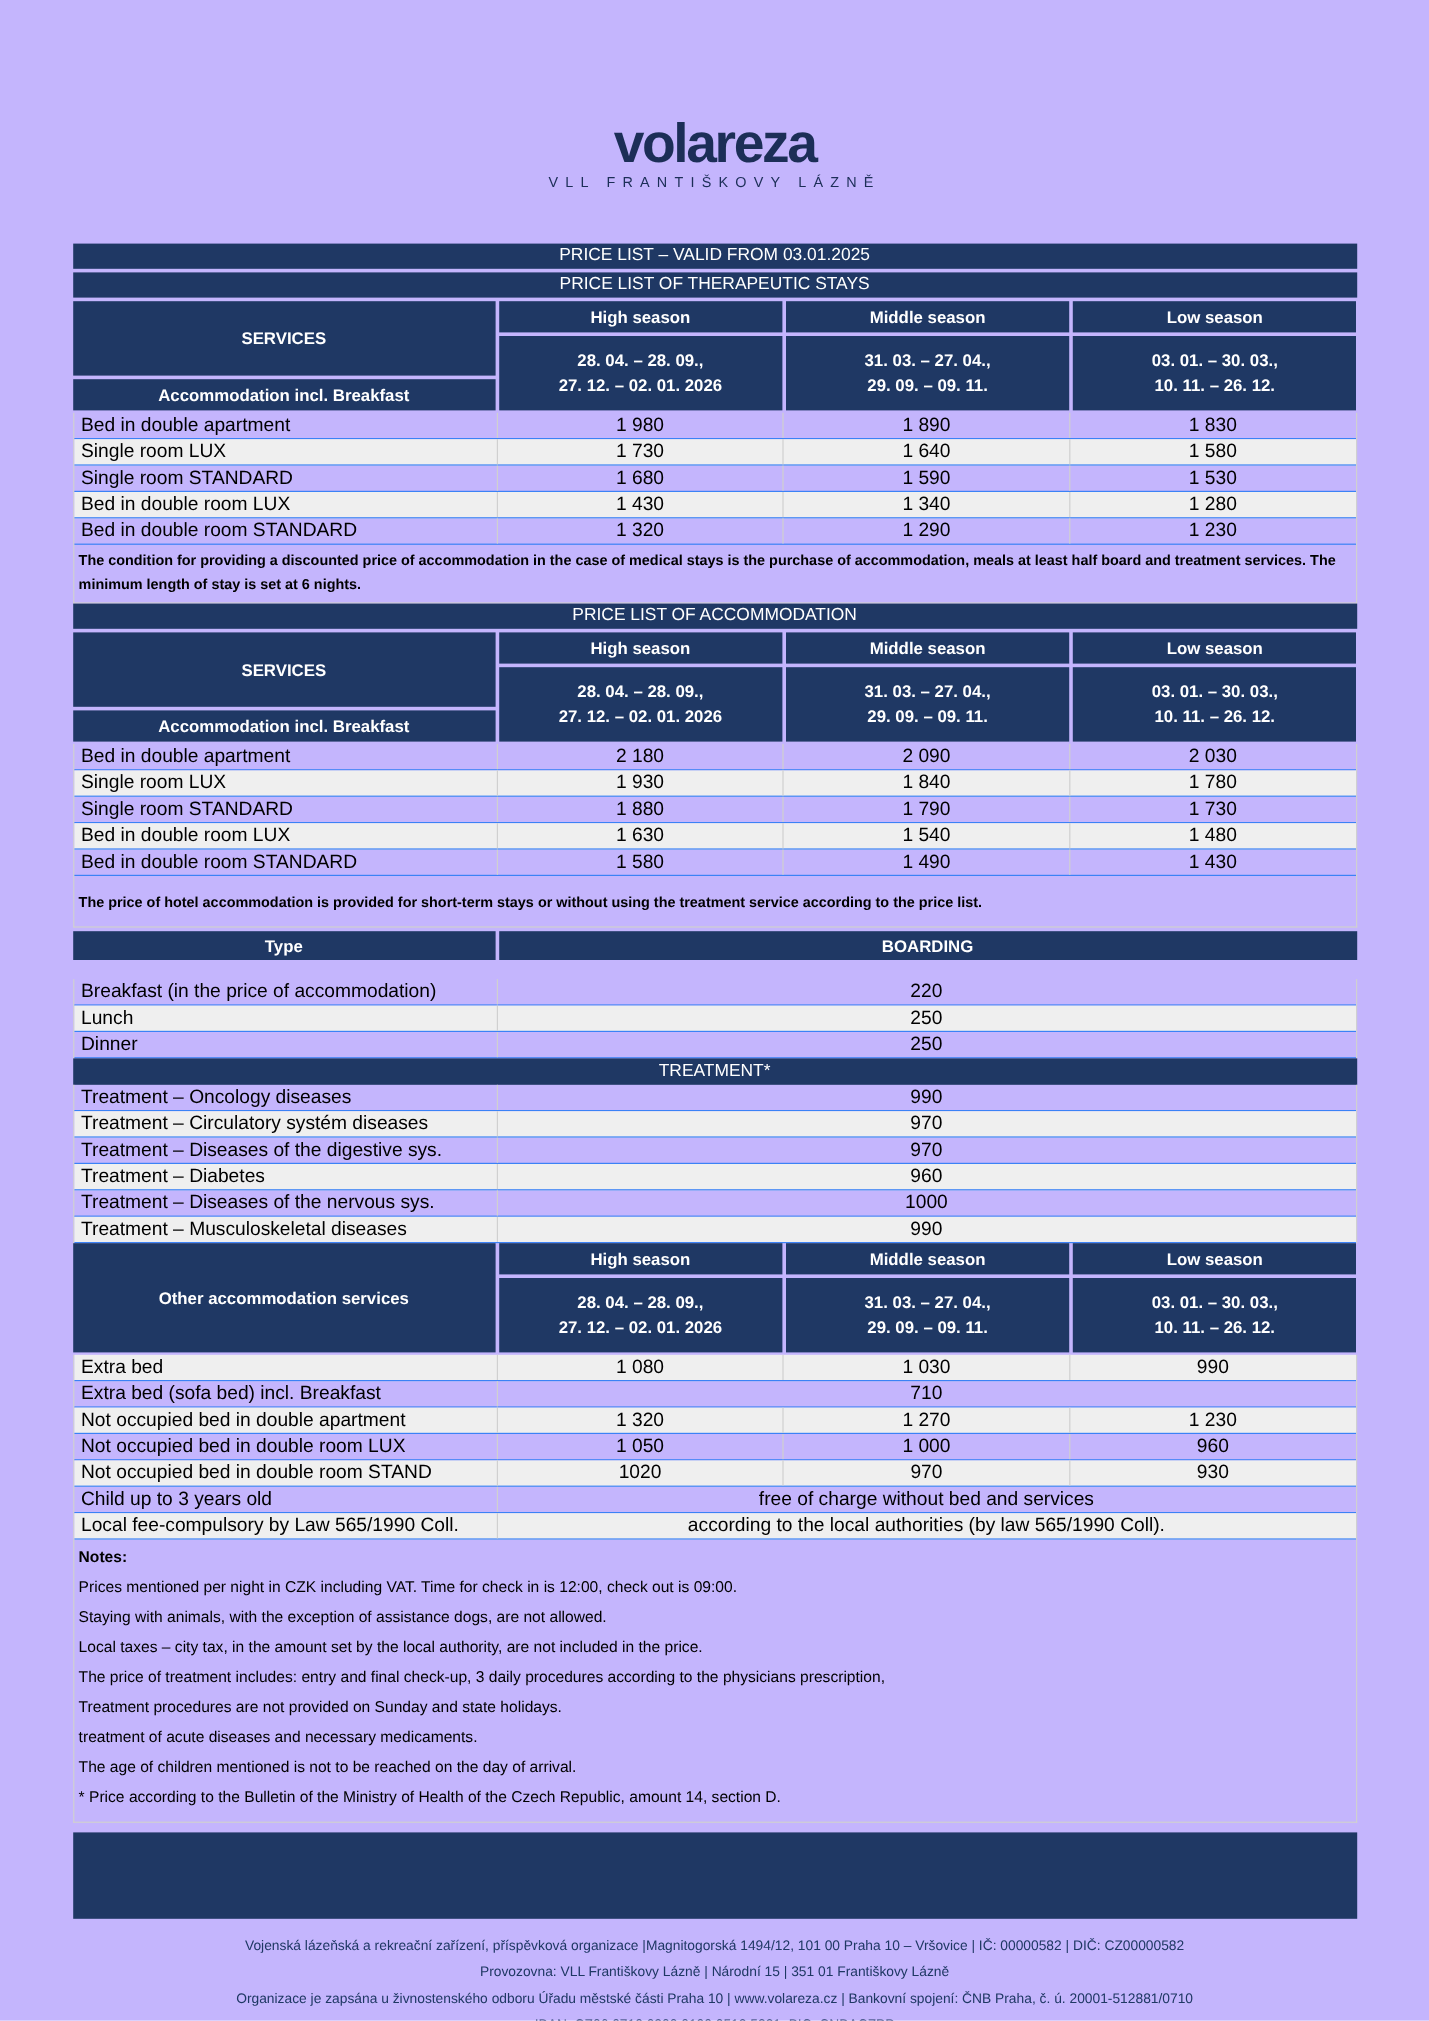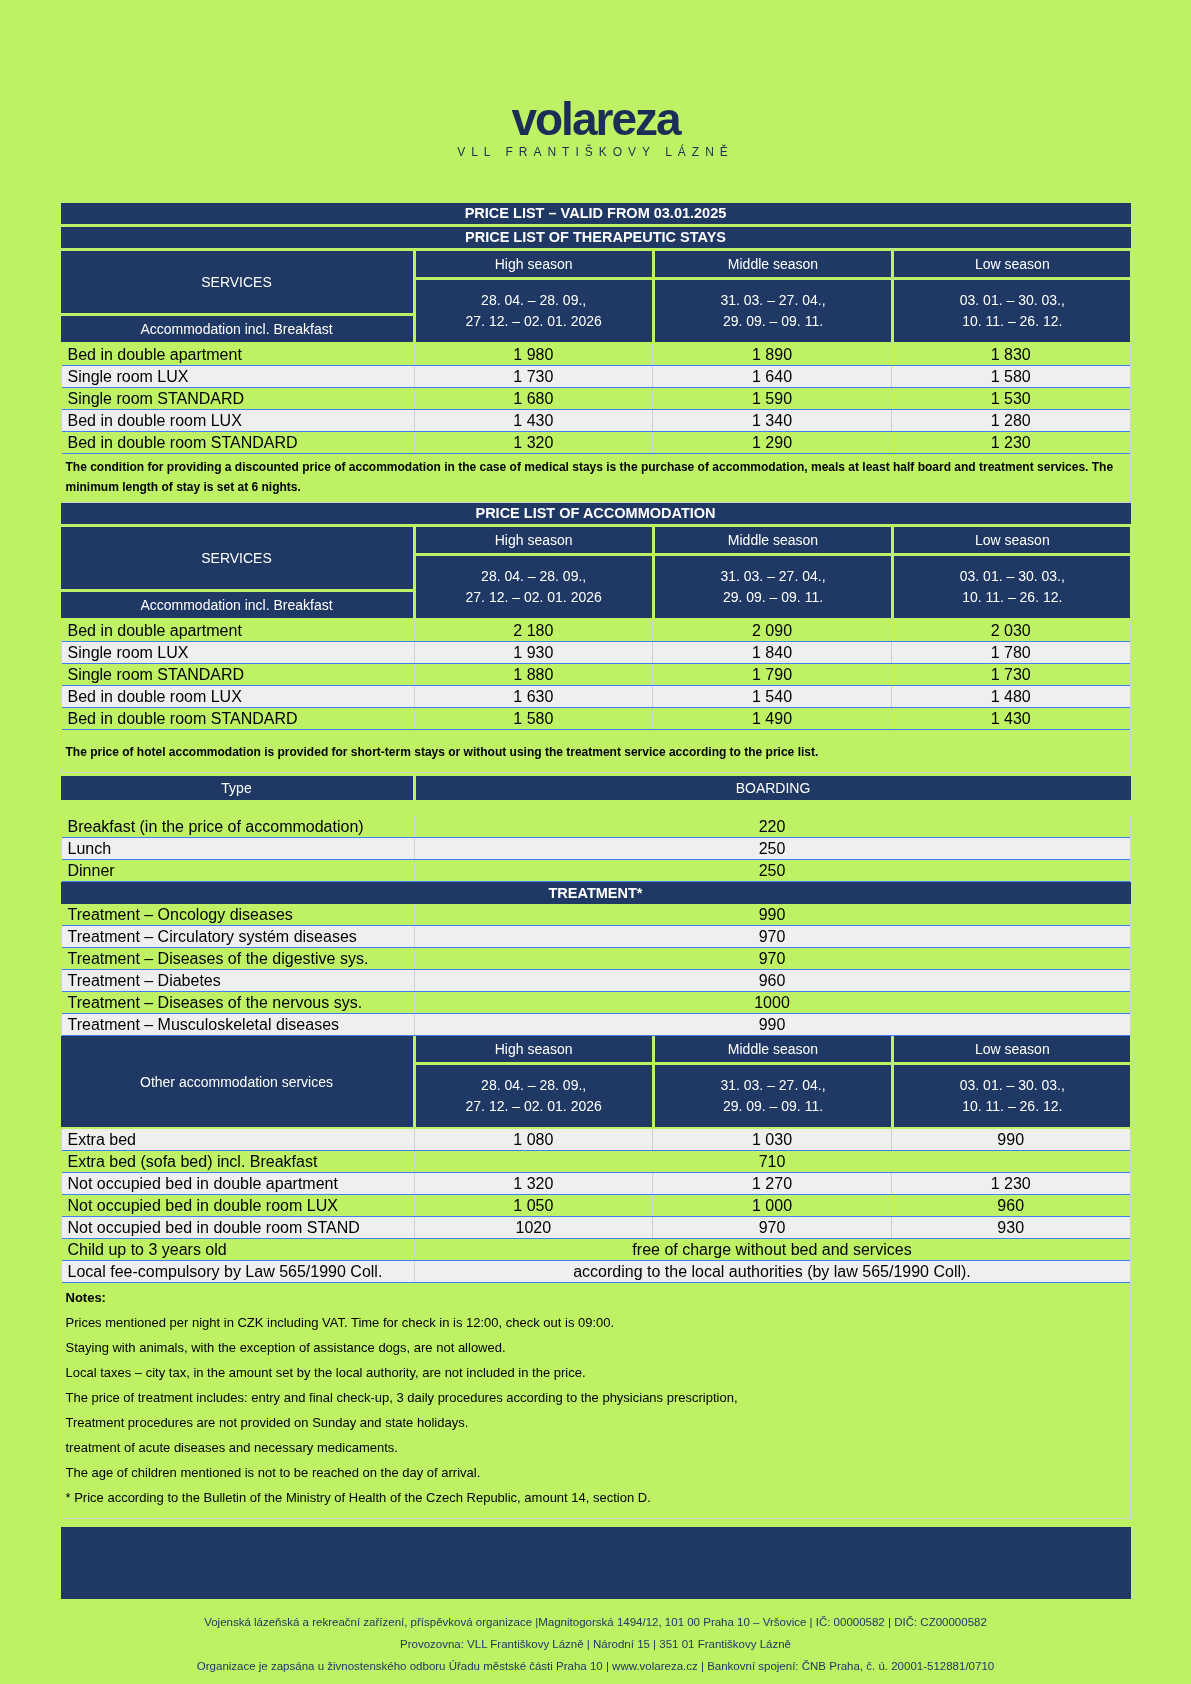--- a/index.html
+++ b/index.html
@@ -1,42 +1,42 @@
 <!DOCTYPE html>
 <html style="--navy: #1f3864; --logo_navy: #1c2e57; --footer_text: #1f3864; --green: #3aaa35;"><head>
 <meta charset="utf-8">
 <style>
   * { margin:0; padding:0; box-sizing:border-box; }
   html,body { background:#ffffff; }
   .page {
-    width:1191px; height:1684px; margin:0 auto; background:#bef264;
+    width:1191px; height:1684px; margin:0 auto; background:#c4b5fd;
     font-family:"Liberation Sans", sans-serif; color:#000;
     position:relative; overflow:hidden;
   }
   
   .logo { padding-top:96px; text-align:center; }
   .brand {
     font-size:46px; font-weight:bold; letter-spacing:-2px;
     color:var(--logo_navy,#1c2e57); line-height:46px;
   }
   .brand-sub {
     font-size:12px; letter-spacing:6px; margin-top:3px;
     color:var(--logo_navy,#1c2e57);
   }
   
   .content { width:1070px; margin:44px auto 0 auto; }
   .bar {
-    background:var(--navy,#1f3864); color:#fff; font-weight:bold;
+    background:var(--navy,#1f3864); color:#fff; font-weight:normal;
     text-align:center; font-size:14.5px; line-height:21px; height:21px;
     margin-bottom:3px;
   }
   
   .season-header { display:flex; gap:3px; margin-bottom:2px; }
   .hcell {
-    background:var(--navy,#1f3864); color:#fff; font-weight:normal;
+    background:var(--navy,#1f3864); color:#fff; font-weight:bold;
     font-size:14px; display:flex; flex-direction:column;
     align-items:center; justify-content:center; text-align:center;
   }
   .col-label { width:352px; display:flex; flex-direction:column; gap:3px; }
   .col-season { flex:1; display:flex; flex-direction:column; gap:3px; }
   .services-cell { height:62px; }
   .sub-cell { height:26px; }
   .season-name { height:26px; }
   .season-dates { height:62px; line-height:21px; }
   .full-cell { height:91px; }

